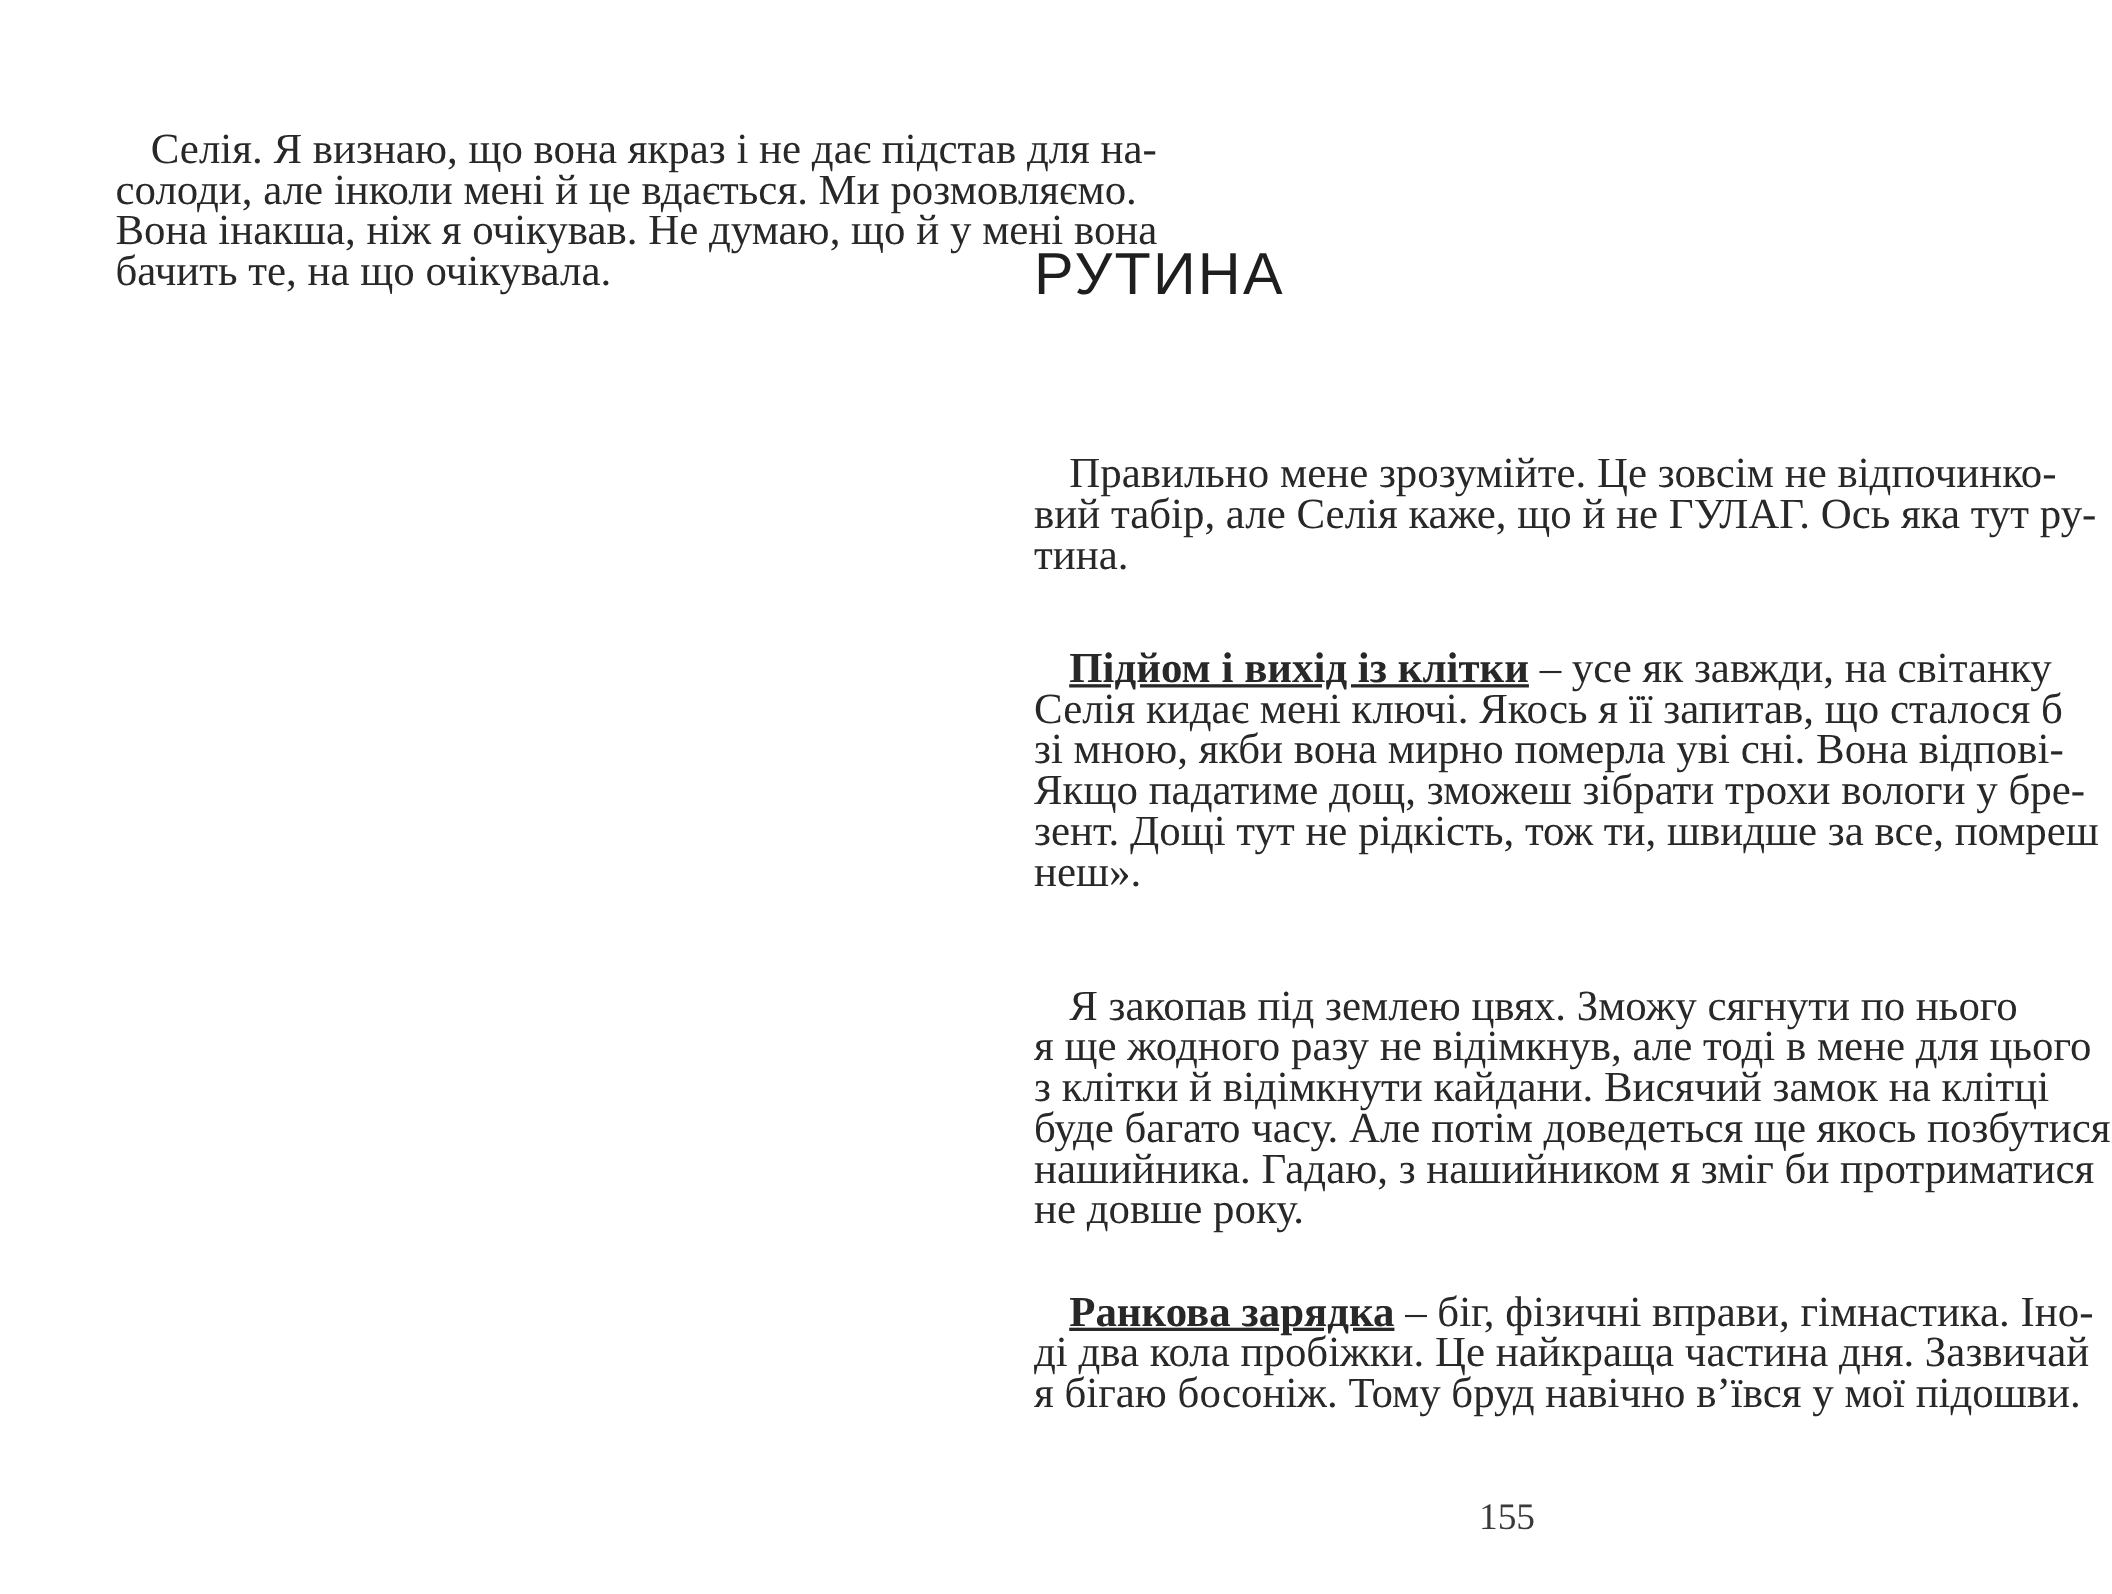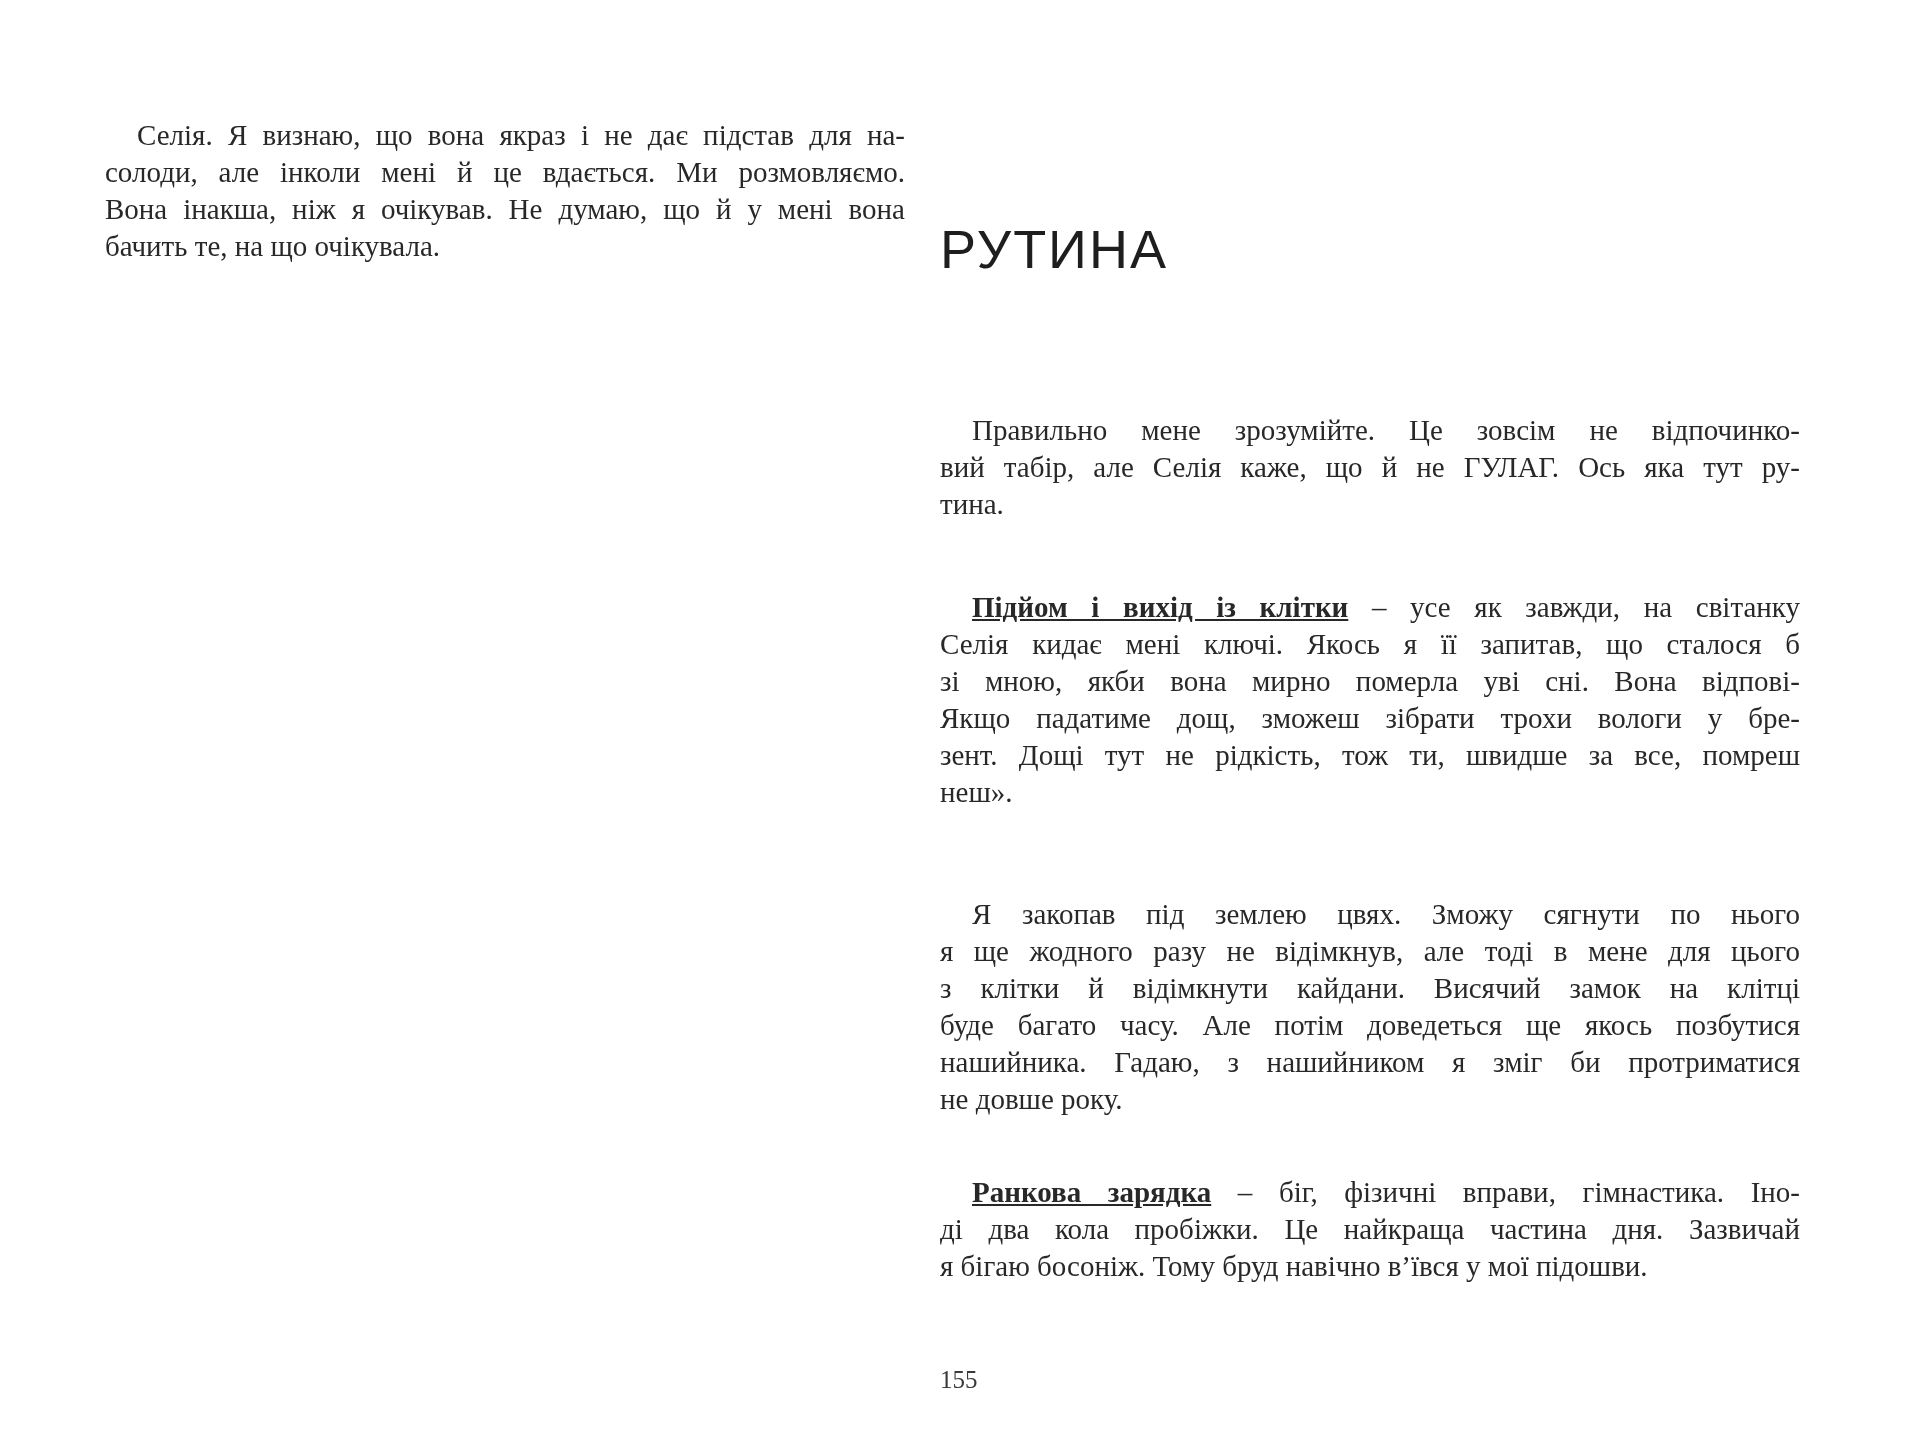--- a/index.html
+++ b/index.html
@@ -7,21 +7,21 @@
     position: relative;
     width: 1920px;
     height: 1449px;
     background: #ffffff;
     overflow: hidden;
     font-family: "Liberation Serif", serif;
     color: #282828;
   }
   .textblock {
     position: absolute;
-    font-size: 29px;
+    font-size: 39px;
     line-height: 37px;
   }
   .left-col  { left: 105px; width: 800px; }
   .right-col { left: 940px; width: 860px; }
   .line {
     text-align: justify;
     text-align-last: justify;
     white-space: nowrap;
   }
   .line.first { text-indent: 32px; }
@@ -37,22 +37,22 @@
     font-size: 54px;
     line-height: 54px;
     letter-spacing: 2px;
     color: #1e1e1e;
   }
   .page-number {
     position: absolute;
     left: 940px;
     width: 860px;
     top: 1366px;
-    text-align: left;
-    font-size: 25px;
+    text-align: center;
+    font-size: 34px;
     line-height: 27px;
     color: #3a3a3a;
   }
 </style>
 </head>
 <body>
 
 <div class="canvas">
 
   <div class="textblock left-col" style="top:117px">

